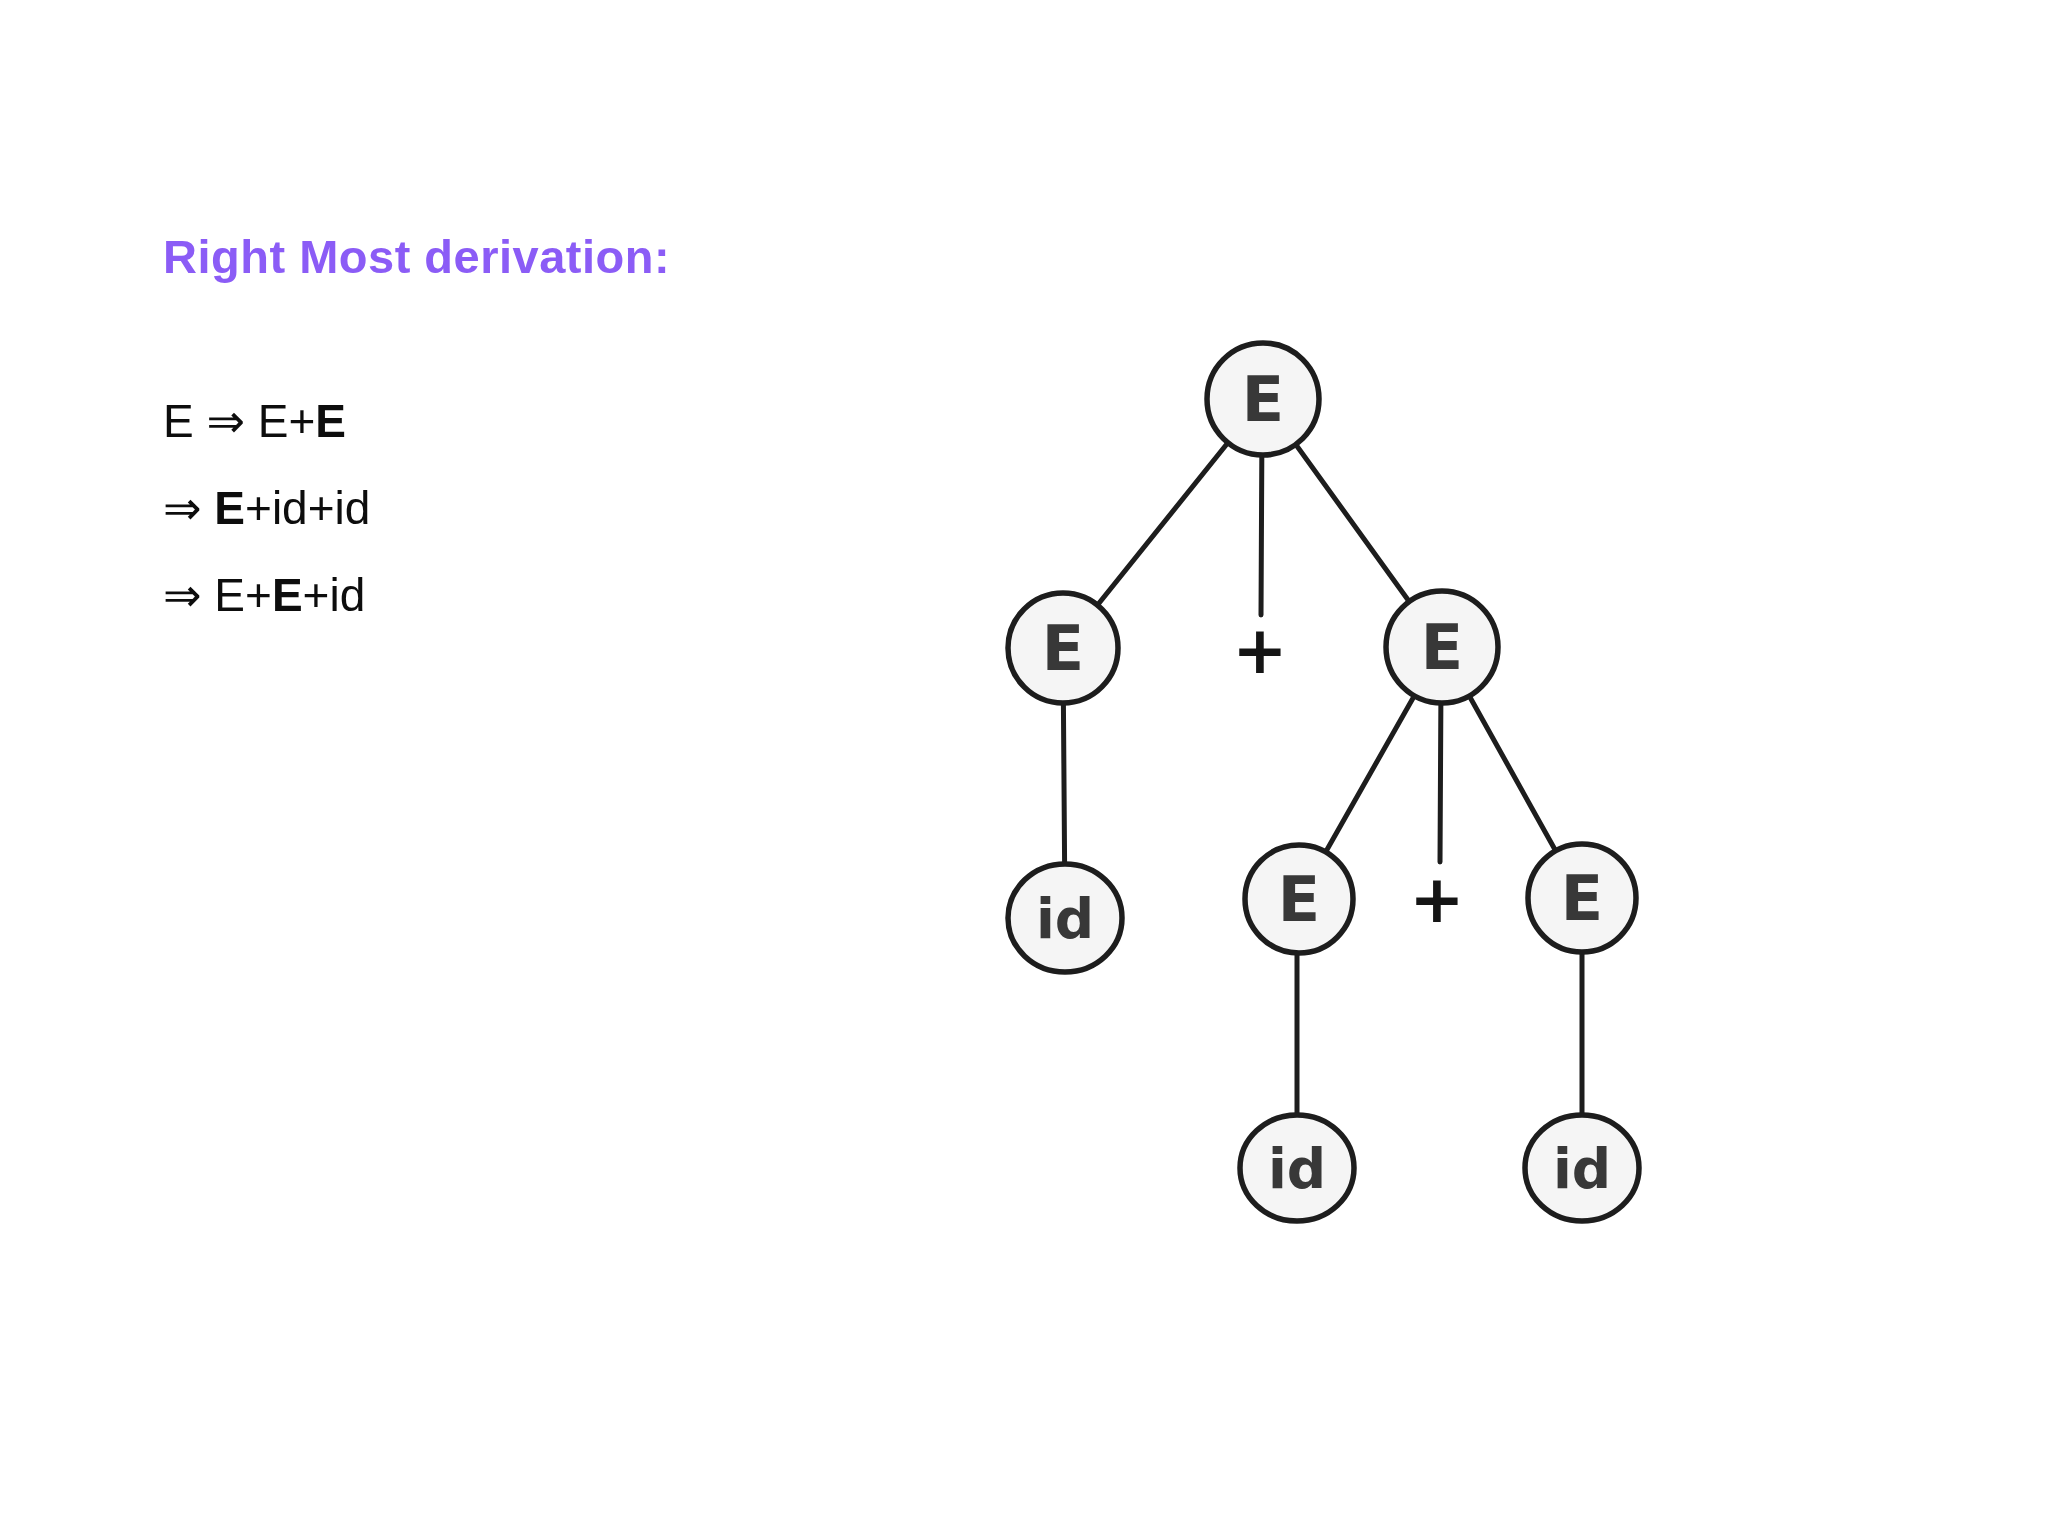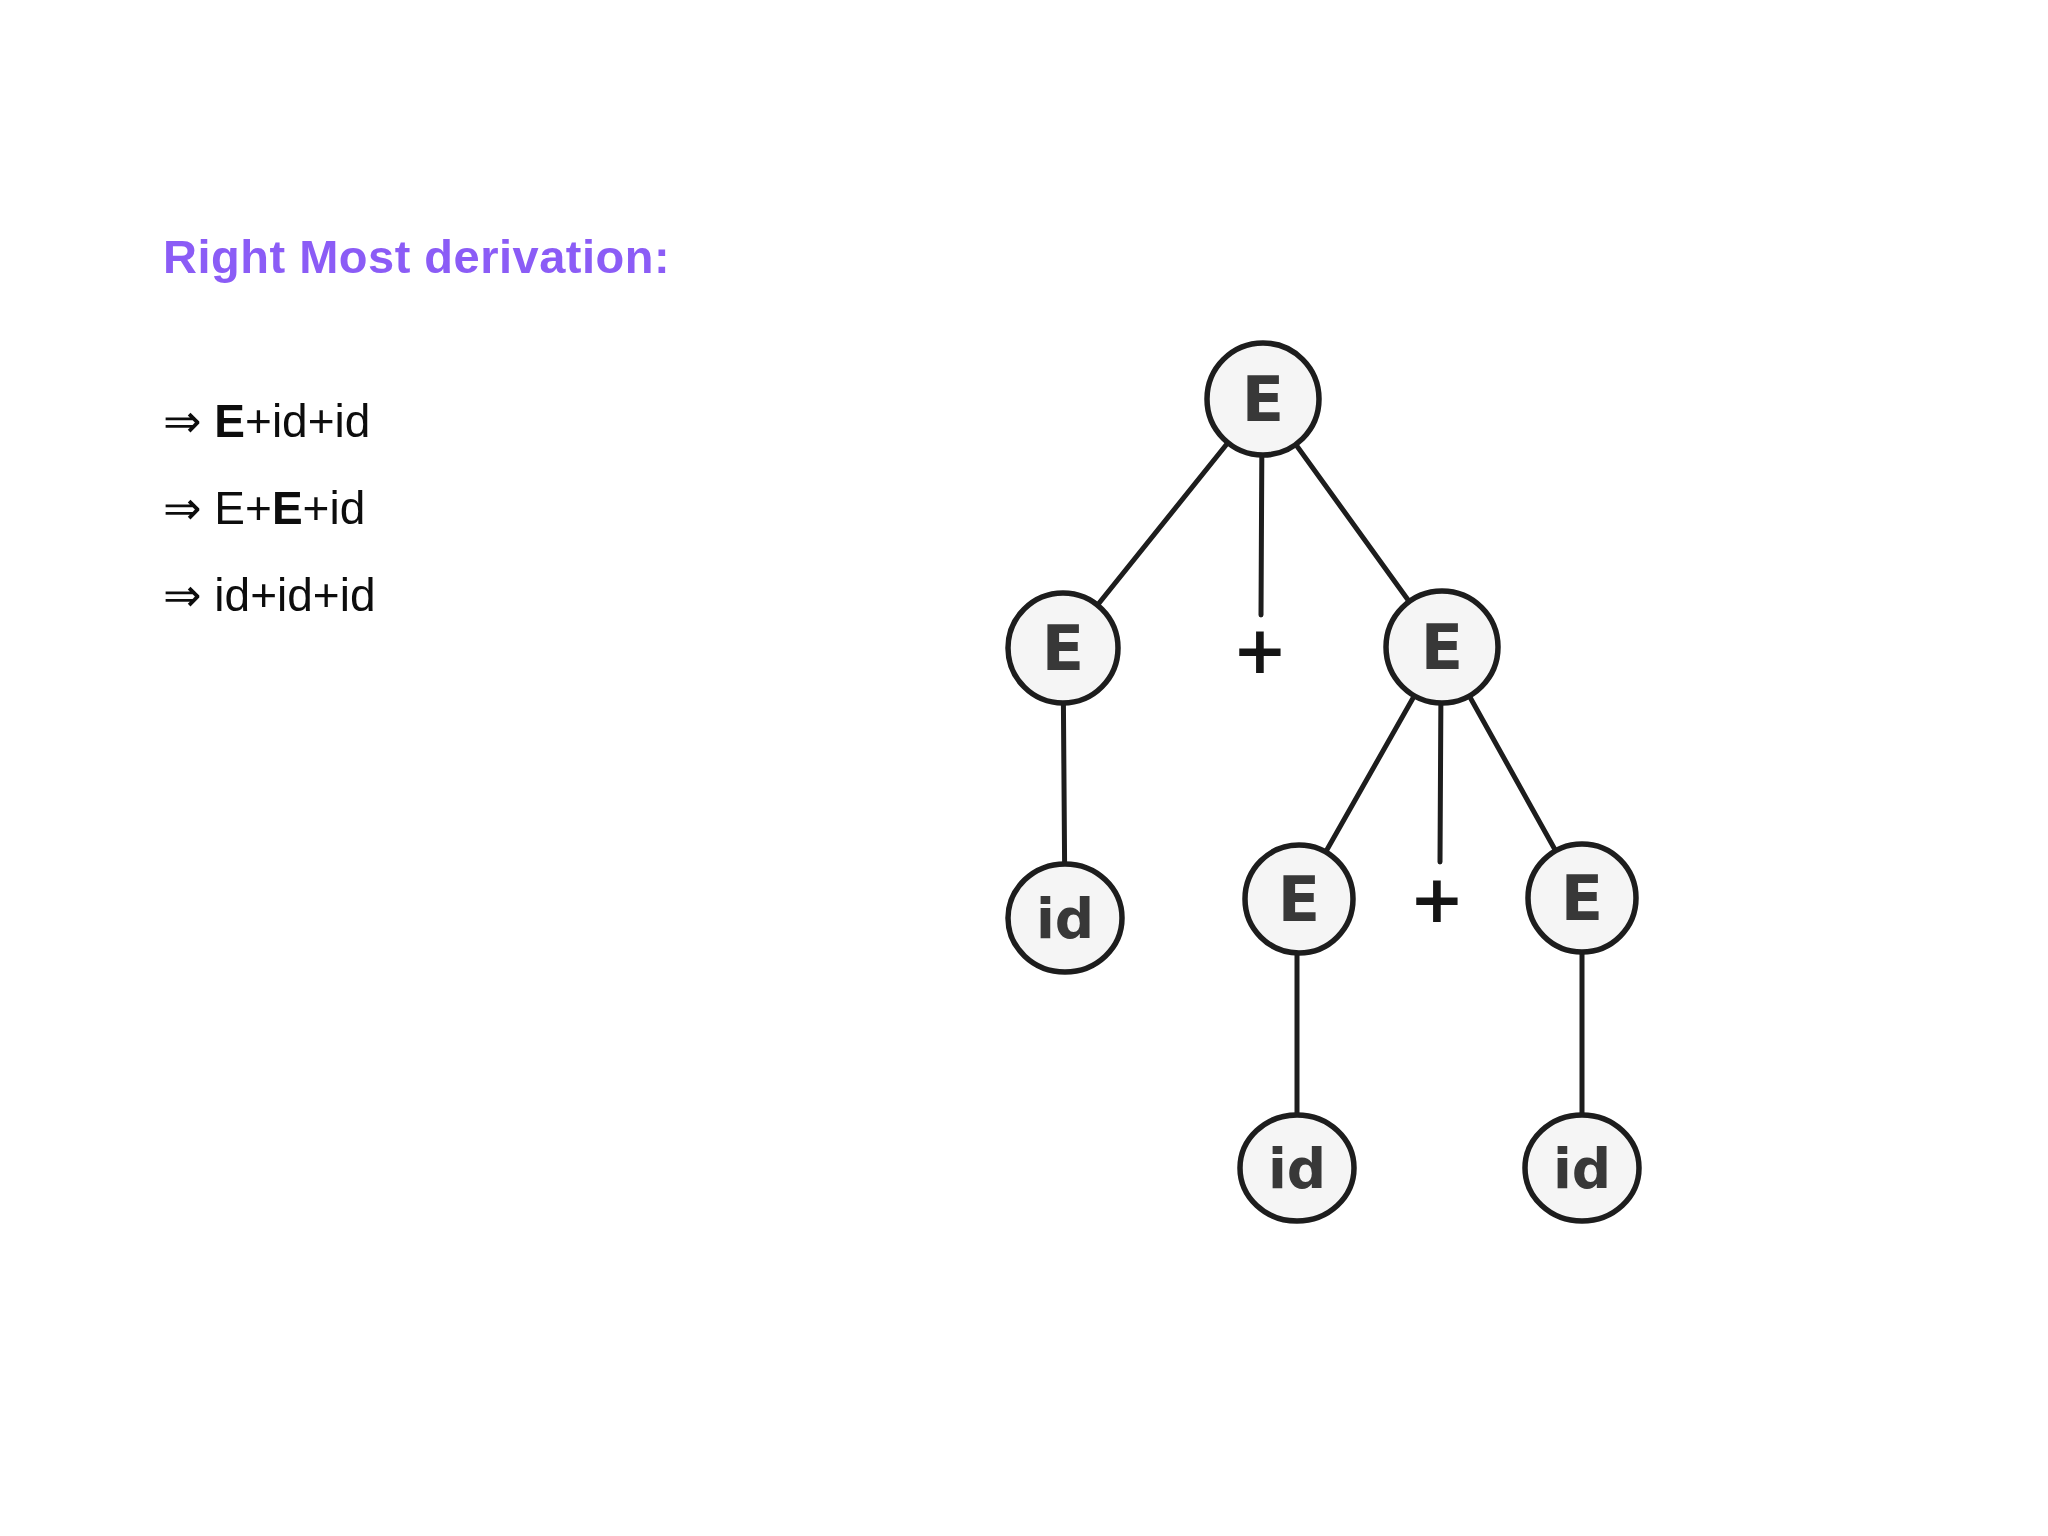--- a/index.html
+++ b/index.html
@@ -65,23 +65,23 @@
     font-size: 66px;
     text-anchor: middle;
   }
 </style>
 </head>
 <body>
 
 <div class="page-title">Right Most derivation:</div>
 
 <div class="derivation">
+    <div class="deriv-line"><span>E ⇒ E+</span><span class="bold">E</span></div>
     <div class="deriv-line"><span>⇒ </span><span class="bold">E</span><span>+id+id</span></div>
     <div class="deriv-line"><span>⇒ E+</span><span class="bold">E</span><span>+id</span></div>
-    <div class="deriv-line"><span>⇒ id+id+id</span></div>
   </div>
 
 <svg class="tree-svg" width="2048" height="1536" viewBox="0 0 2048 1536" xmlns="http://www.w3.org/2000/svg">
     <line class="tree-edge" x1="1263" y1="399" x2="1063" y2="648" stroke="#1d1d1d" stroke-width="5"></line>
     <line class="tree-edge" x1="1262" y1="420" x2="1261" y2="615" stroke="#1d1d1d" stroke-width="5"></line>
     <line class="tree-edge" x1="1263" y1="399" x2="1442" y2="647" stroke="#1d1d1d" stroke-width="5"></line>
     <line class="tree-edge" x1="1063" y1="648" x2="1065" y2="918" stroke="#1d1d1d" stroke-width="5"></line>
     <line class="tree-edge" x1="1442" y1="647" x2="1299" y2="899" stroke="#1d1d1d" stroke-width="5"></line>
     <line class="tree-edge" x1="1441" y1="680" x2="1440" y2="862" stroke="#1d1d1d" stroke-width="5"></line>
     <line class="tree-edge" x1="1442" y1="647" x2="1582" y2="898" stroke="#1d1d1d" stroke-width="5"></line>

